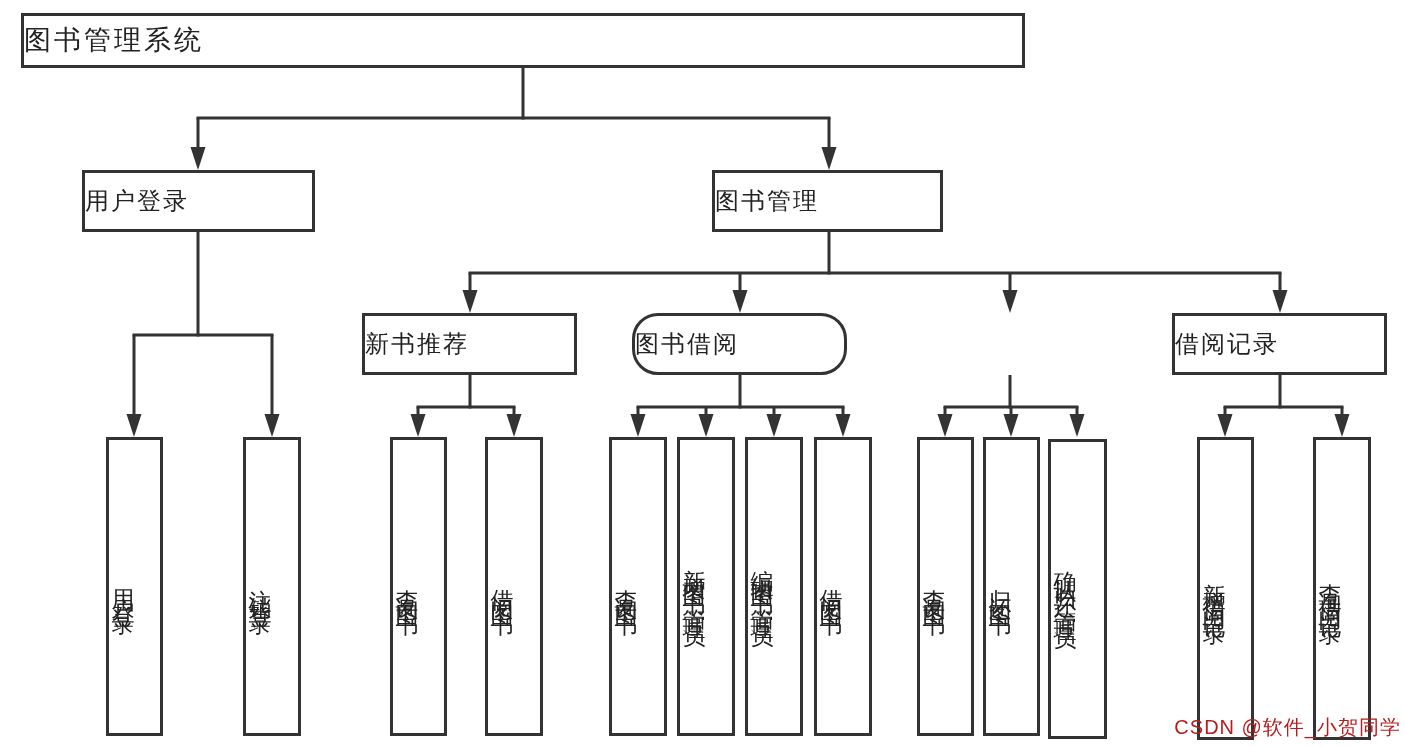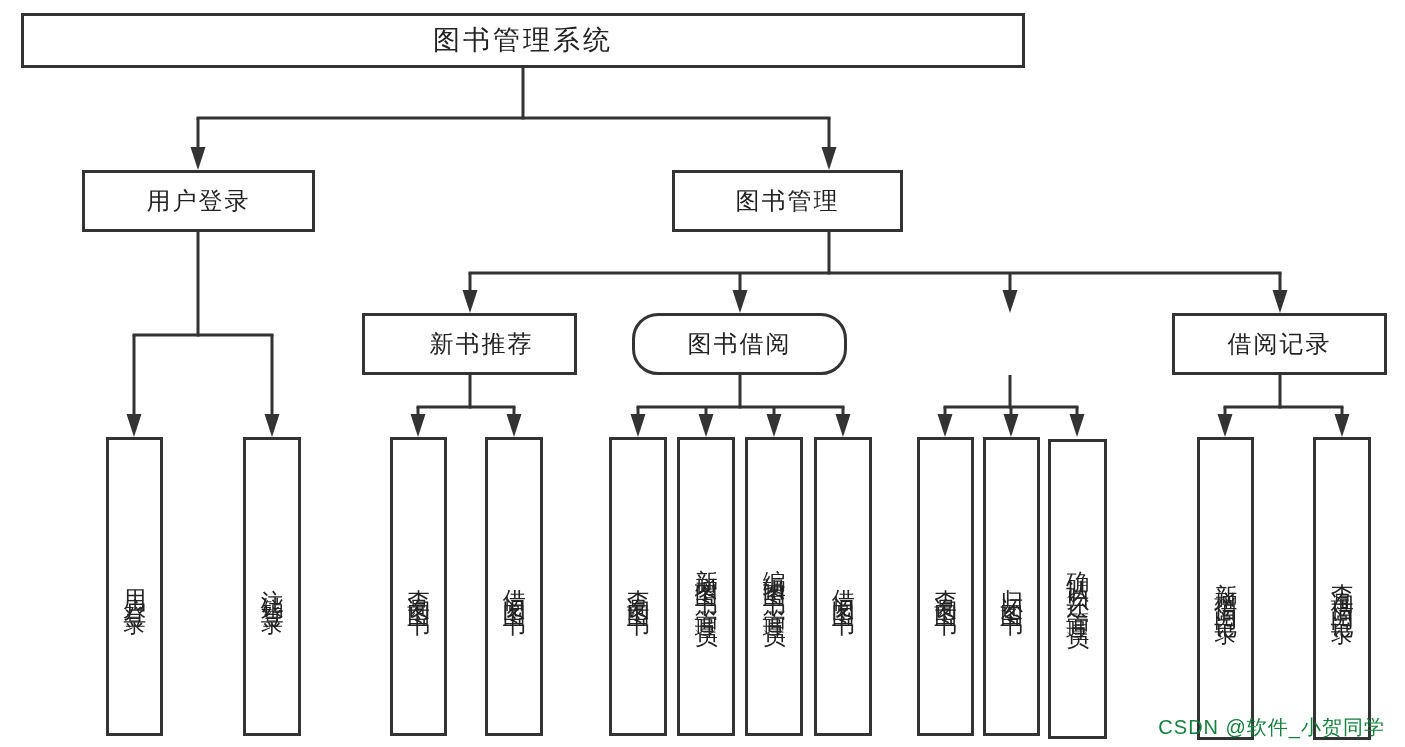--- a/index.html
+++ b/index.html
@@ -21,21 +21,21 @@
     top: 0;
     z-index: 1;
   }
   .node {
     position: absolute;
     box-sizing: border-box;
     border: 3px solid #333333;
     background: #ffffff;
     display: flex;
     align-items: center;
-    justify-content: center;
+    justify-content: flex-start;
     z-index: 2;
   }
   .node-label {
     font-size: 24px;
     color: #222222;
     letter-spacing: 2px;
     white-space: nowrap;
     line-height: 1.2;
   }
   .node.root .node-label {
@@ -45,23 +45,23 @@
   .node.vertical .node-label {
     writing-mode: vertical-rl;
     text-orientation: mixed;
     font-size: 23px;
     letter-spacing: 8px;
     white-space: normal;
   }
   .watermark {
     position: absolute;
     top: 714px;
-    right: 20px;
+    right: 4px;
     font-size: 20px;
-    color: #15803d;
+    color: #b91c1c;
     letter-spacing: 1px;
     z-index: 5;
     white-space: nowrap;
   }
 </style>
 </head>
 <body>
 
 <div id="diagram">
   <svg id="connector-svg" width="1405" height="747">
@@ -118,24 +118,24 @@
       <line x1="1342" y1="407" x2="1342" y2="423" stroke="#333333" stroke-width="3"></line>
       <polygon points="1334.5,414 1349.5,414 1342,437" fill="#333333"></polygon>
     </svg>
   <div class="watermark">CSDN @软件_小贺同学</div>
 <div class="node root" style="left: 21px; top: 13px; width: 1004px; height: 55px;">
       <span class="node-label">图书管理系统</span>
     </div>
     <div class="node" style="left: 82px; top: 170px; width: 233px; height: 62px;">
       <span class="node-label">用户登录</span>
     </div>
-    <div class="node" style="left: 672px; top: 170px; width: 231px; height: 62px;">
+    <div class="node" style="left: 712px; top: 170px; width: 231px; height: 62px;">
       <span class="node-label">图书管理</span>
     </div>
-    <div class="node" style="left: 362px; top: 313px; width: 215px; height: 62px; padding-left: 24px;">
+    <div class="node" style="left: 362px; top: 313px; width: 215px; height: 62px;">
       <span class="node-label">新书推荐</span>
     </div>
     <div class="node" style="left: 632px; top: 313px; width: 215px; height: 62px; border-radius: 26px;">
       <span class="node-label">图书借阅</span>
     </div>
     <div class="node" style="left: 1172px; top: 313px; width: 215px; height: 62px;">
       <span class="node-label">借阅记录</span>
     </div>
     <div class="node vertical" style="left: 106px; top: 437px; width: 57px; height: 299px;">
       <span class="node-label">用户登录</span>

